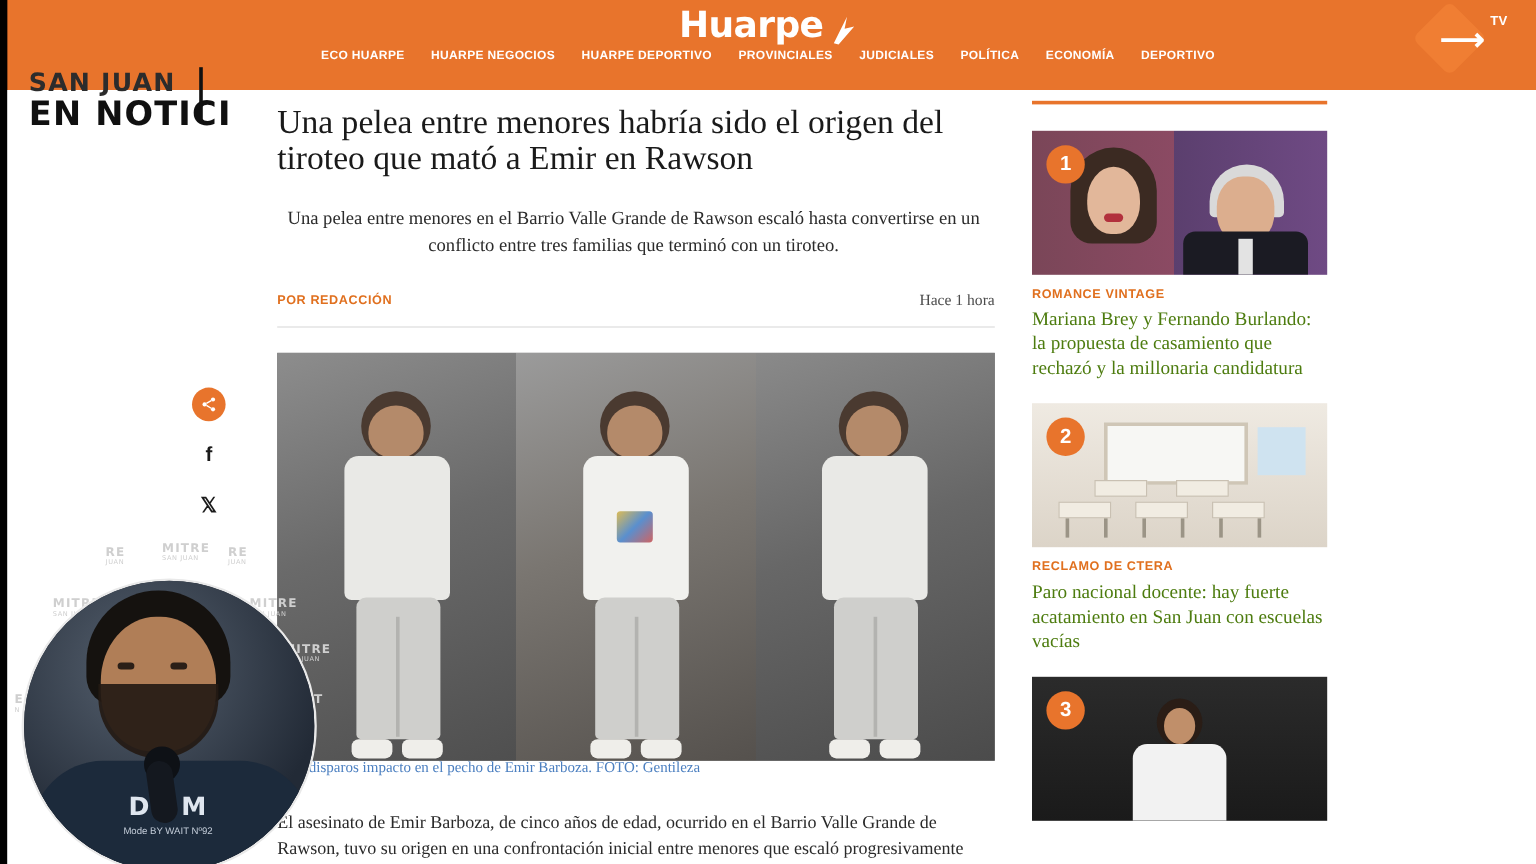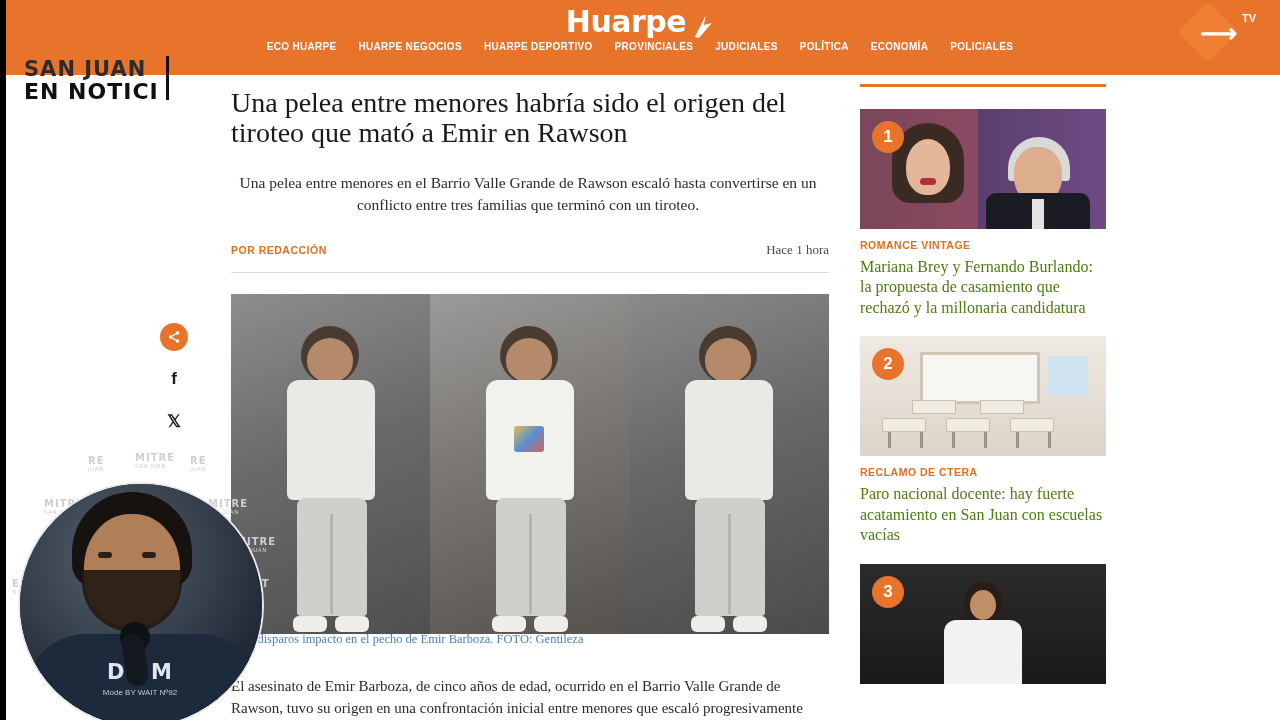--- a/index.html
+++ b/index.html
@@ -43,21 +43,21 @@
   }
   .tv-arrow { position: absolute; left: 22px; top: 12px; color:#fff; font-size: 26px; font-weight: bold; }
   .tv-text { position: absolute; right: 2px; top: 6px; color: #ffffff; font-size: 11px; font-weight: bold; }
 
   
   .sj-logo {
     position: absolute; left: 24px; top: 58px; color: #1b1b1b;
     font-family: "DejaVu Sans", sans-serif; font-weight: bold; line-height: 1.05;
   }
   .sj-logo .l1 { font-size: 21px; letter-spacing: 1px; color:#2c2c2c; }
-  .sj-logo .l2 { font-size: 22px; letter-spacing: 1px; color:#101010; }
+  .sj-logo .l2 { font-size: 28px; letter-spacing: 1px; color:#101010; }
   .sj-bar { position: absolute; left: 166px; top: 56px; width: 3px; height: 44px; background: #111; }
 
   
   .article { position: absolute; left: 231px; top: 88px; width: 600px; }
   .headline {
     font-family: "Liberation Serif", serif;
     font-size: 28px; line-height: 1.08; color: #1a1a1a; font-weight: normal;
     width: 600px;
   }
   .standfirst {
@@ -190,21 +190,21 @@
     </div>
 
     <div class="nav">
       <a href="#">ECO HUARPE</a>
       <a href="#">HUARPE NEGOCIOS</a>
       <a href="#">HUARPE DEPORTIVO</a>
       <a href="#">PROVINCIALES</a>
       <a href="#">JUDICIALES</a>
       <a href="#">POLÍTICA</a>
       <a href="#">ECONOMÍA</a>
-      <a href="#">POLICIALES</a>
+      <a href="#">DEPORTIVO</a>
     </div>
 
     <div class="tv-badge">
       <span class="tv-diamond"></span>
       <span class="tv-arrow">⟶</span>
       <span class="tv-text">TV</span>
     </div>
   </div>
   <div class="topbar-black-l"></div>
   <div class="side-black-l"></div>

